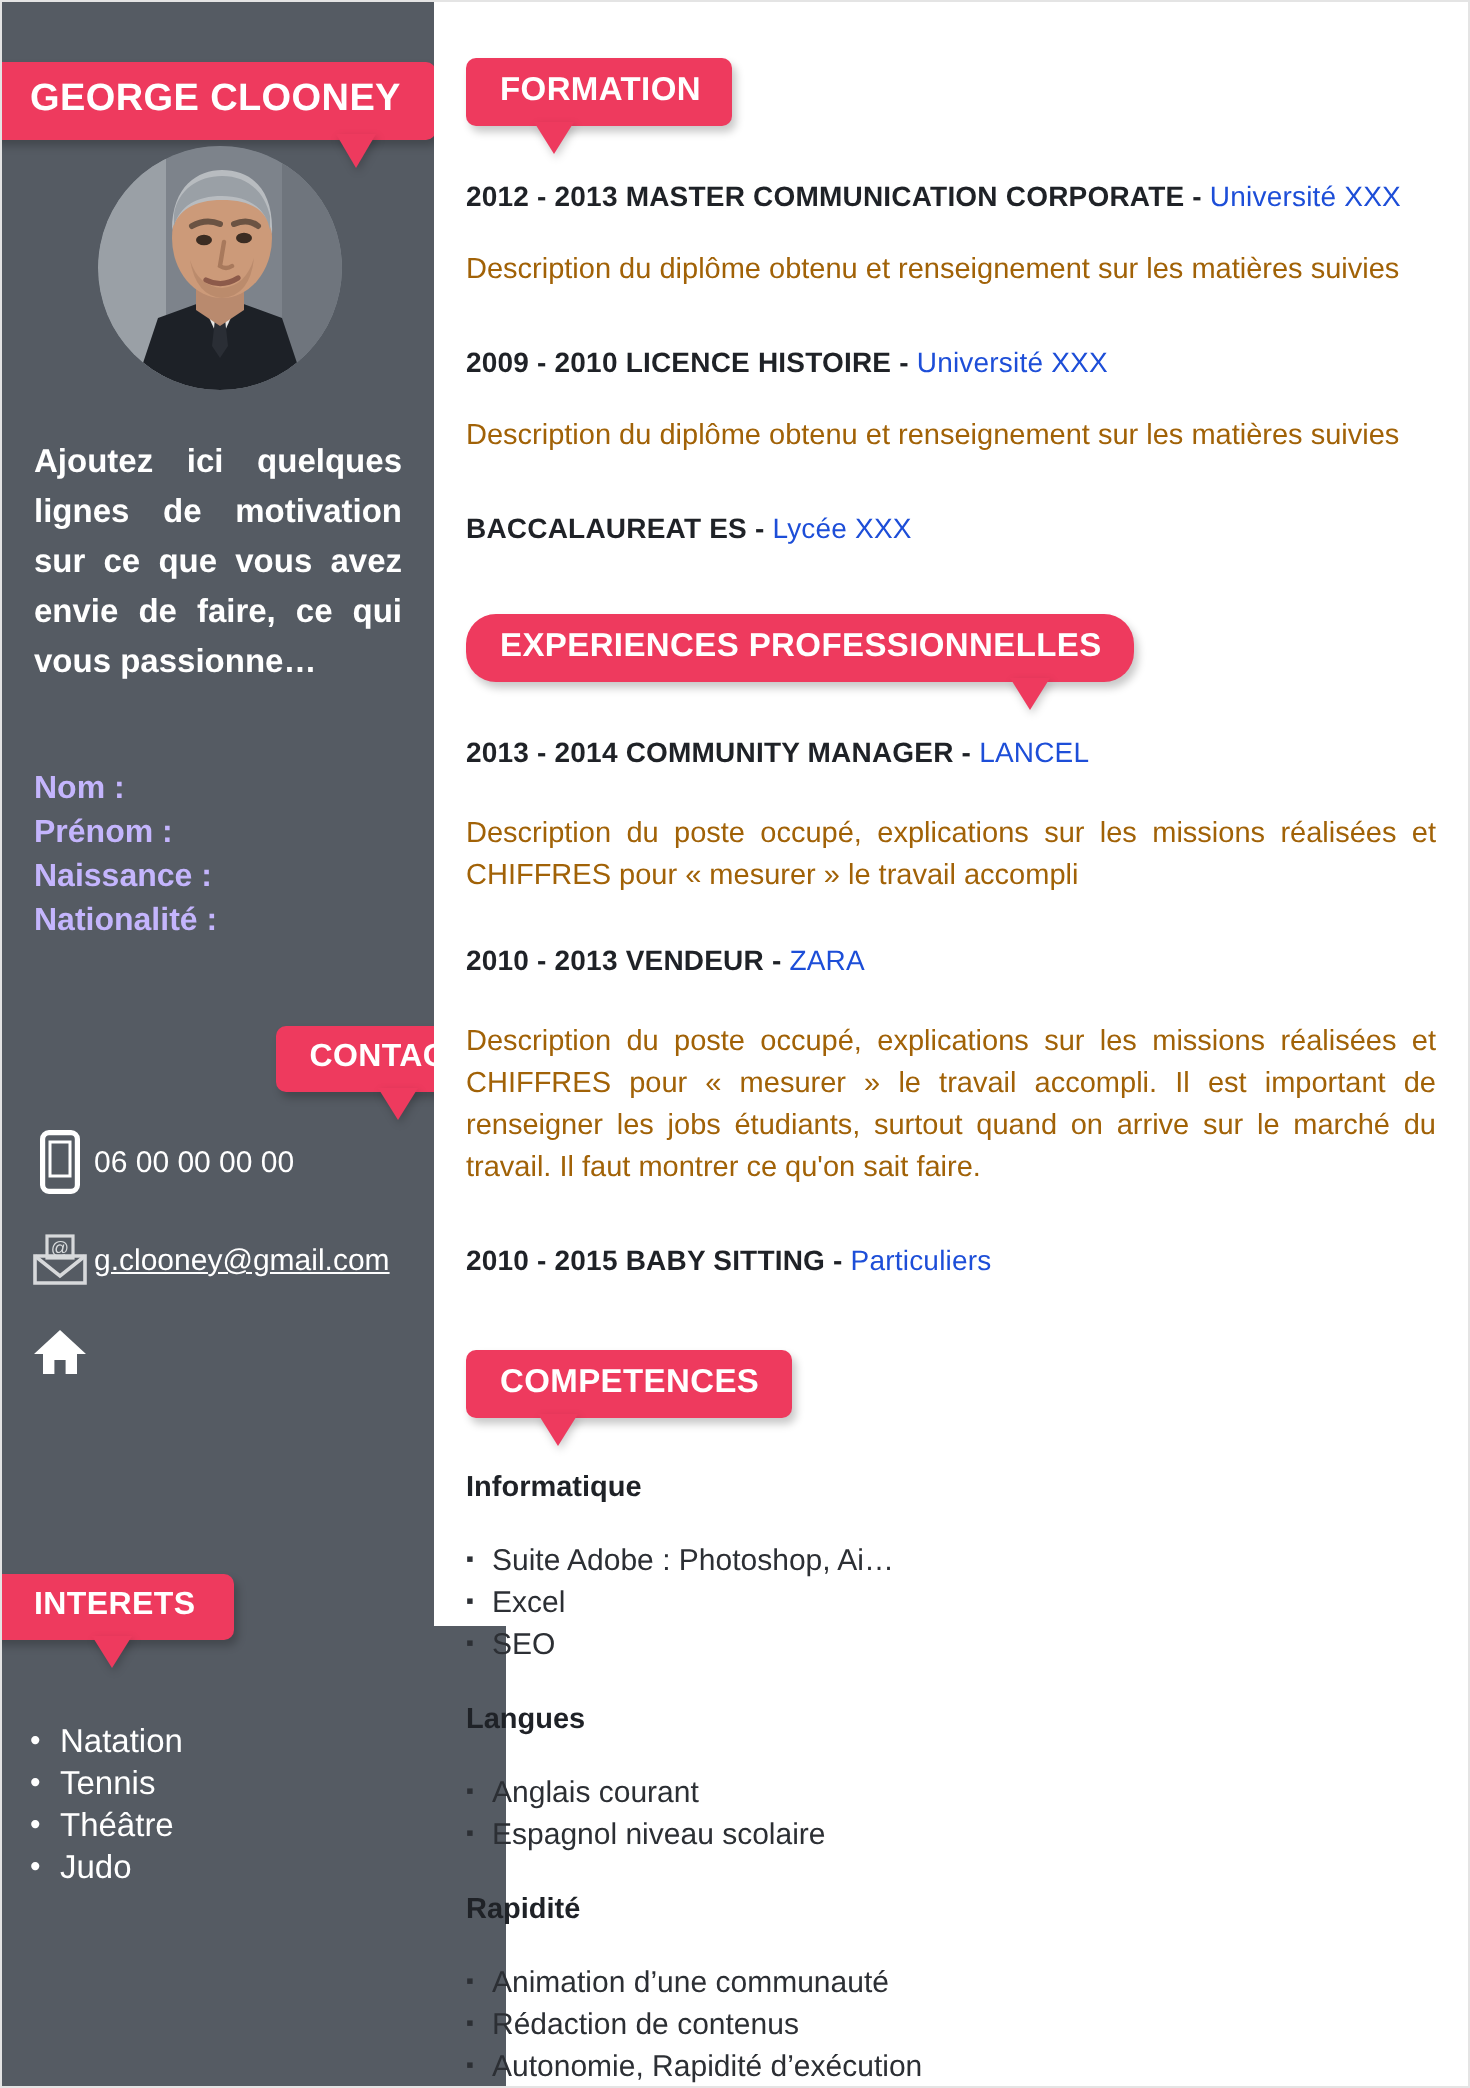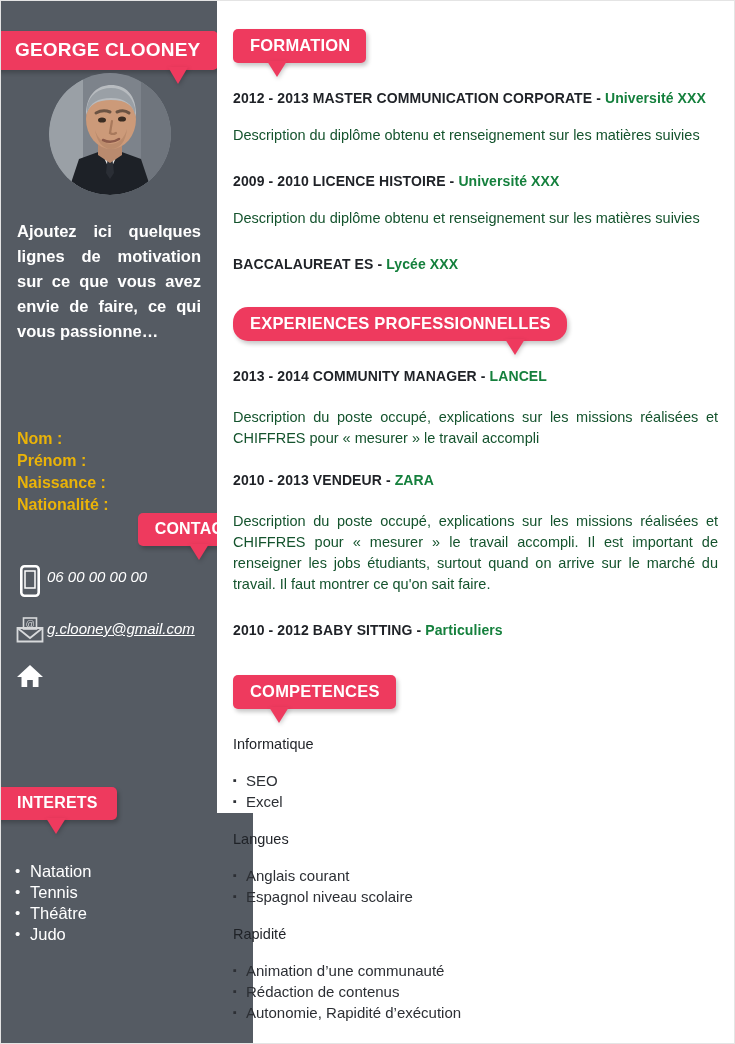--- a/index.html
+++ b/index.html
@@ -96,25 +96,24 @@
     font-size: 16.5px;
     line-height: 25px;
     font-weight: bold;
     text-align: justify;
     text-justify: inter-word;
   }
   .identity {
     position: absolute;
     left: 16px;
     top: 383px;
-    color: #eab308;
+    color: #c4b5fd;
     font-size: 16px;
     line-height: 22px;
     font-weight: bold;
-    margin-top: 44px;
   }
 
   
   .contacts-banner {
     position: absolute;
     right: -8px;
     top: 512px;
     font-size: 16px;
     padding: 7px 17px 8px 17px;
   }
@@ -128,23 +127,22 @@
   }
 
   .contact-list {
     position: absolute;
     left: 12px;
     top: 562px;
     width: 200px;
   }
   .contact-row {
     display: flex;
-    align-items: flex-start;
+    align-items: center;
     margin-bottom: 18px;
-    font-style: italic;
   }
   .contact-ico {
     width: 34px;
     min-width: 34px;
     display: flex;
     justify-content: center;
     padding-top: 2px;
   }
   .contact-txt {
     color: #ffffff;
@@ -232,35 +230,35 @@
 
   .entry-title {
     font-size: 14px;
     font-weight: bold;
     color: #1f2227;
     letter-spacing: 0.1px;
     margin: 0;
     line-height: 18px;
   }
   .entry-title .org {
-    color: #15803d;
-    font-weight: bold;
+    color: #1d4ed8;
+    font-weight: normal;
   }
   .entry-desc {
     font-size: 14.5px;
-    color: #14532d;
+    color: #a16207;
     line-height: 21px;
     margin: 0;
     text-align: justify;
     text-justify: inter-word;
   }
 
   .sub-title {
     font-size: 14.5px;
-    font-weight: normal;
+    font-weight: bold;
     color: #1f2227;
     margin: 0;
     line-height: 19px;
   }
   .skill-list {
     margin: 0;
     padding: 0;
     list-style: none;
   }
   .skill-list li {
@@ -448,38 +446,39 @@
 
       <div class="sp-22"></div>
       <p class="entry-title">
         <span>2010 - 2013 VENDEUR - </span><span class="org">ZARA</span>
       </p>
       <div class="sp-22"></div>
       <p class="entry-desc">Description du poste occupé, explications sur les missions réalisées et CHIFFRES pour « mesurer » le travail accompli. Il est important de renseigner les jobs étudiants, surtout quand on arrive sur le marché du travail. Il faut montrer ce qu'on sait faire.</p>
 
       <div class="sp-26"></div>
       <p class="entry-title">
-        <span>2010 - 2012 BABY SITTING - </span><span class="org">Particuliers</span>
+        <span>2010 - 2015 BABY SITTING - </span><span class="org">Particuliers</span>
       </p>
     </div>
 
     
     <div class="sp-30"></div>
     <div class="banner sec-banner b-competences">
       <span>COMPETENCES</span>
       <span class="tail"></span>
     </div>
 
     <div class="entries">
       <div class="sp-26"></div>
       <p class="sub-title">Informatique</p>
       <div class="sp-16"></div>
       <ul class="skill-list">
+        <li>Suite Adobe : Photoshop, Ai…</li>
+        <li>Excel</li>
         <li>SEO</li>
-        <li>Excel</li>
       </ul>
 
       <div class="sp-18"></div>
       <p class="sub-title">Langues</p>
       <div class="sp-16"></div>
       <ul class="skill-list">
         <li>Anglais courant</li>
         <li>Espagnol niveau scolaire</li>
       </ul>
 

